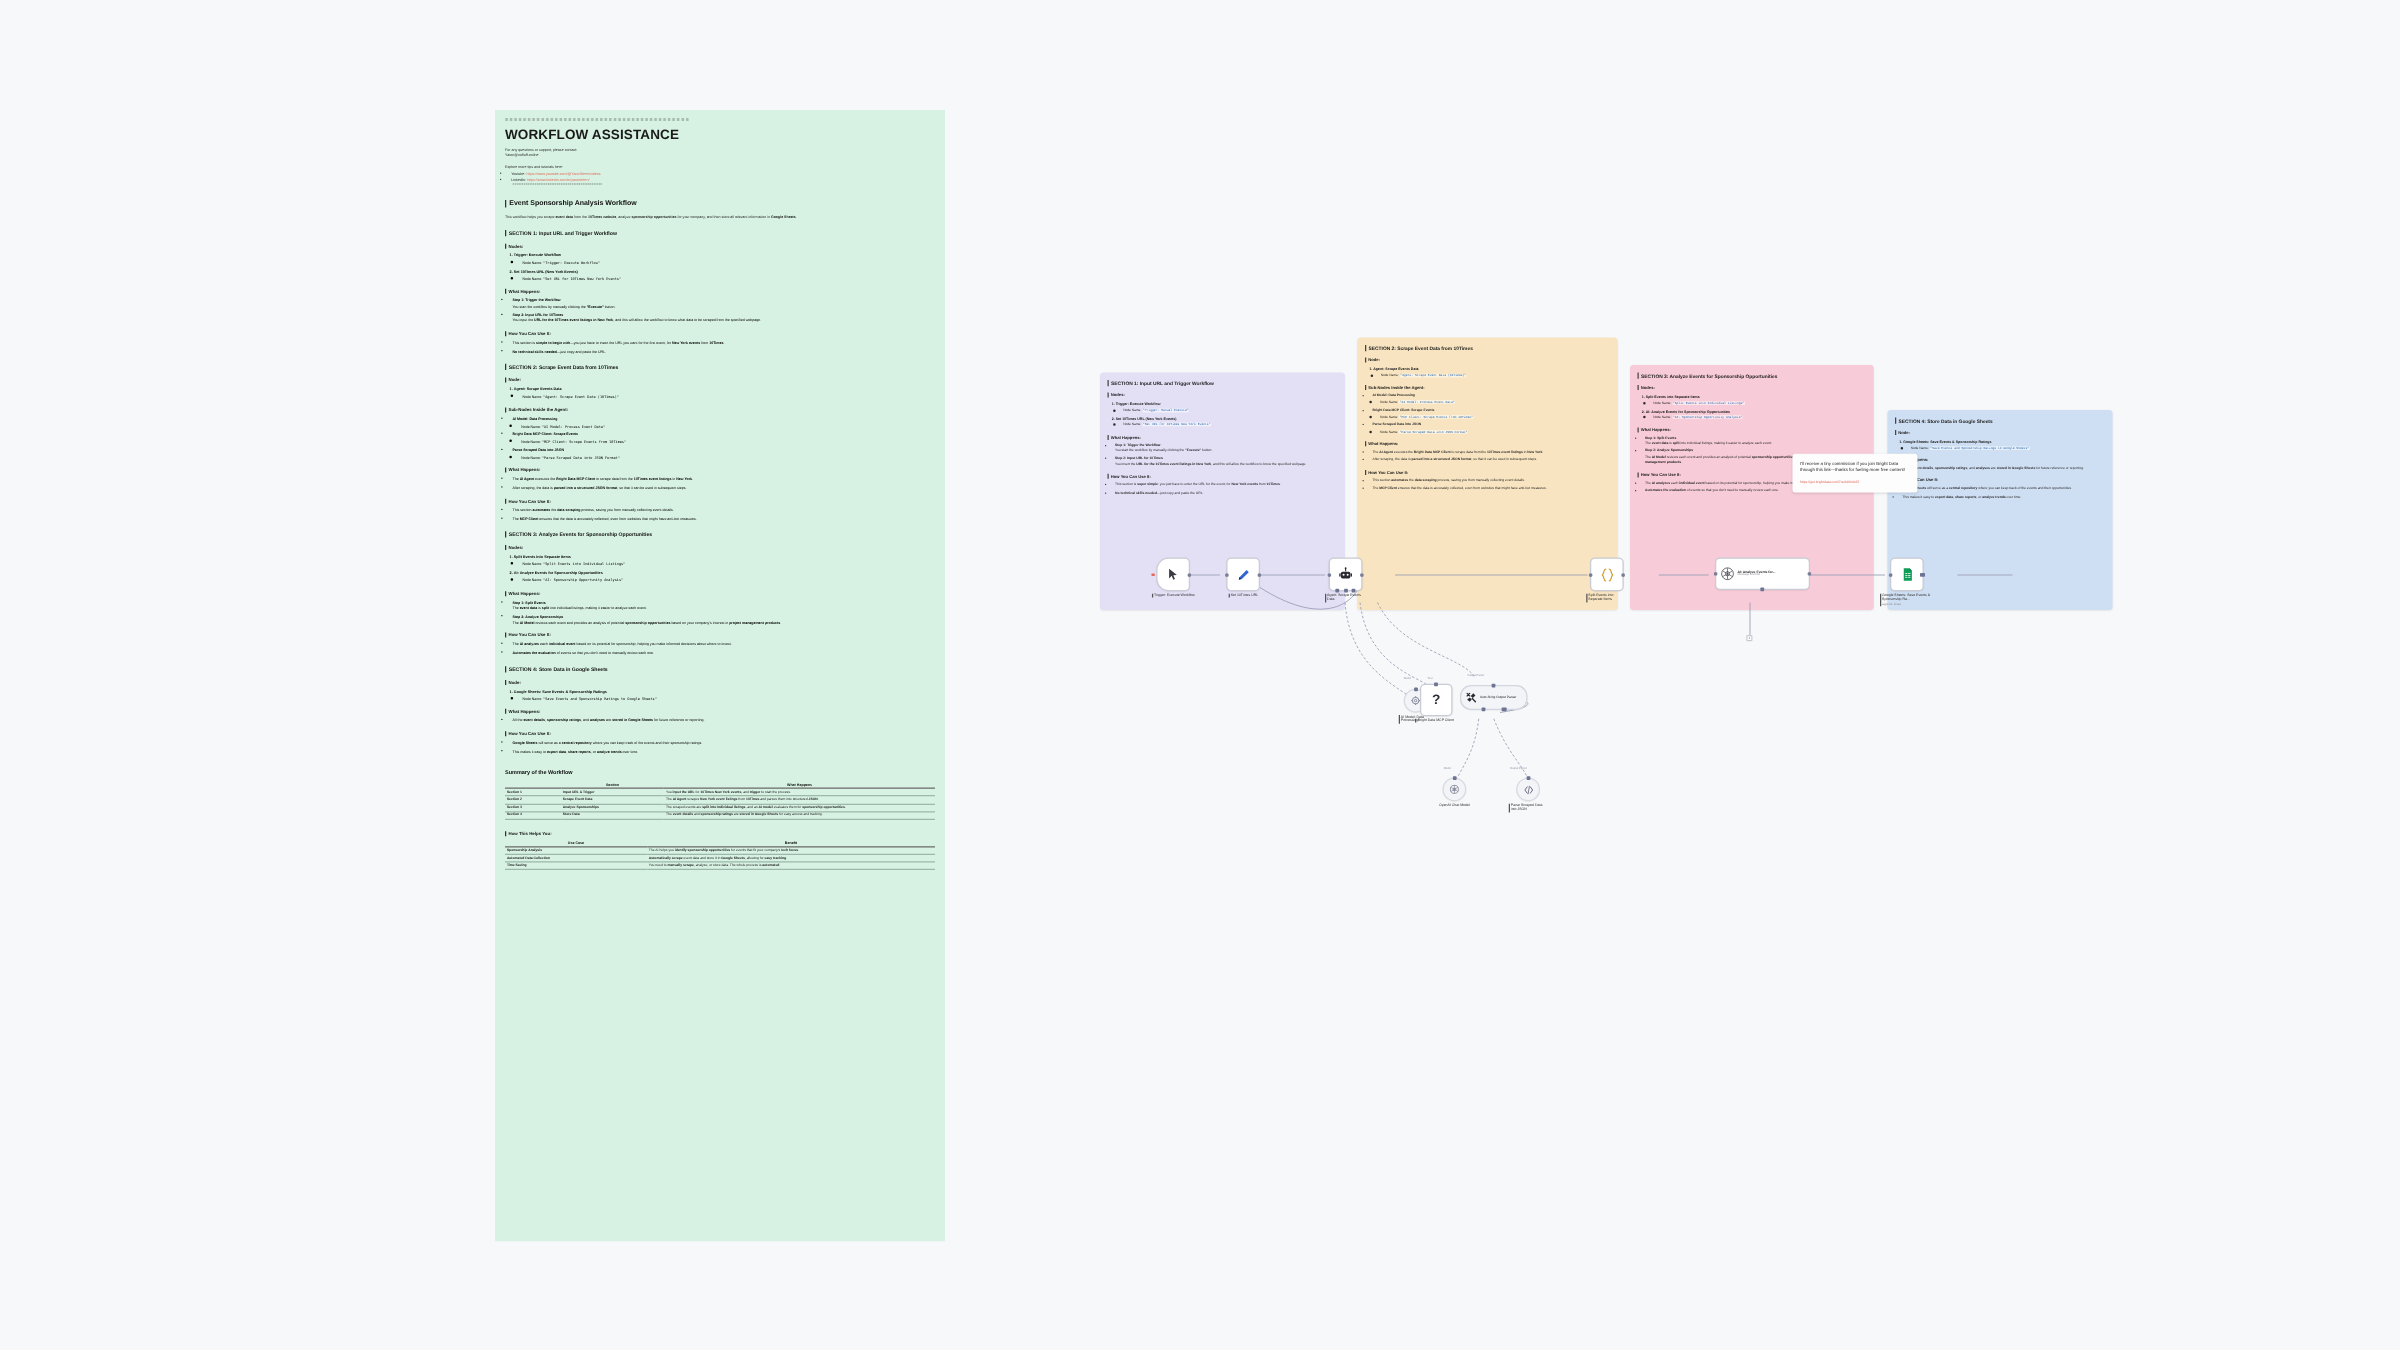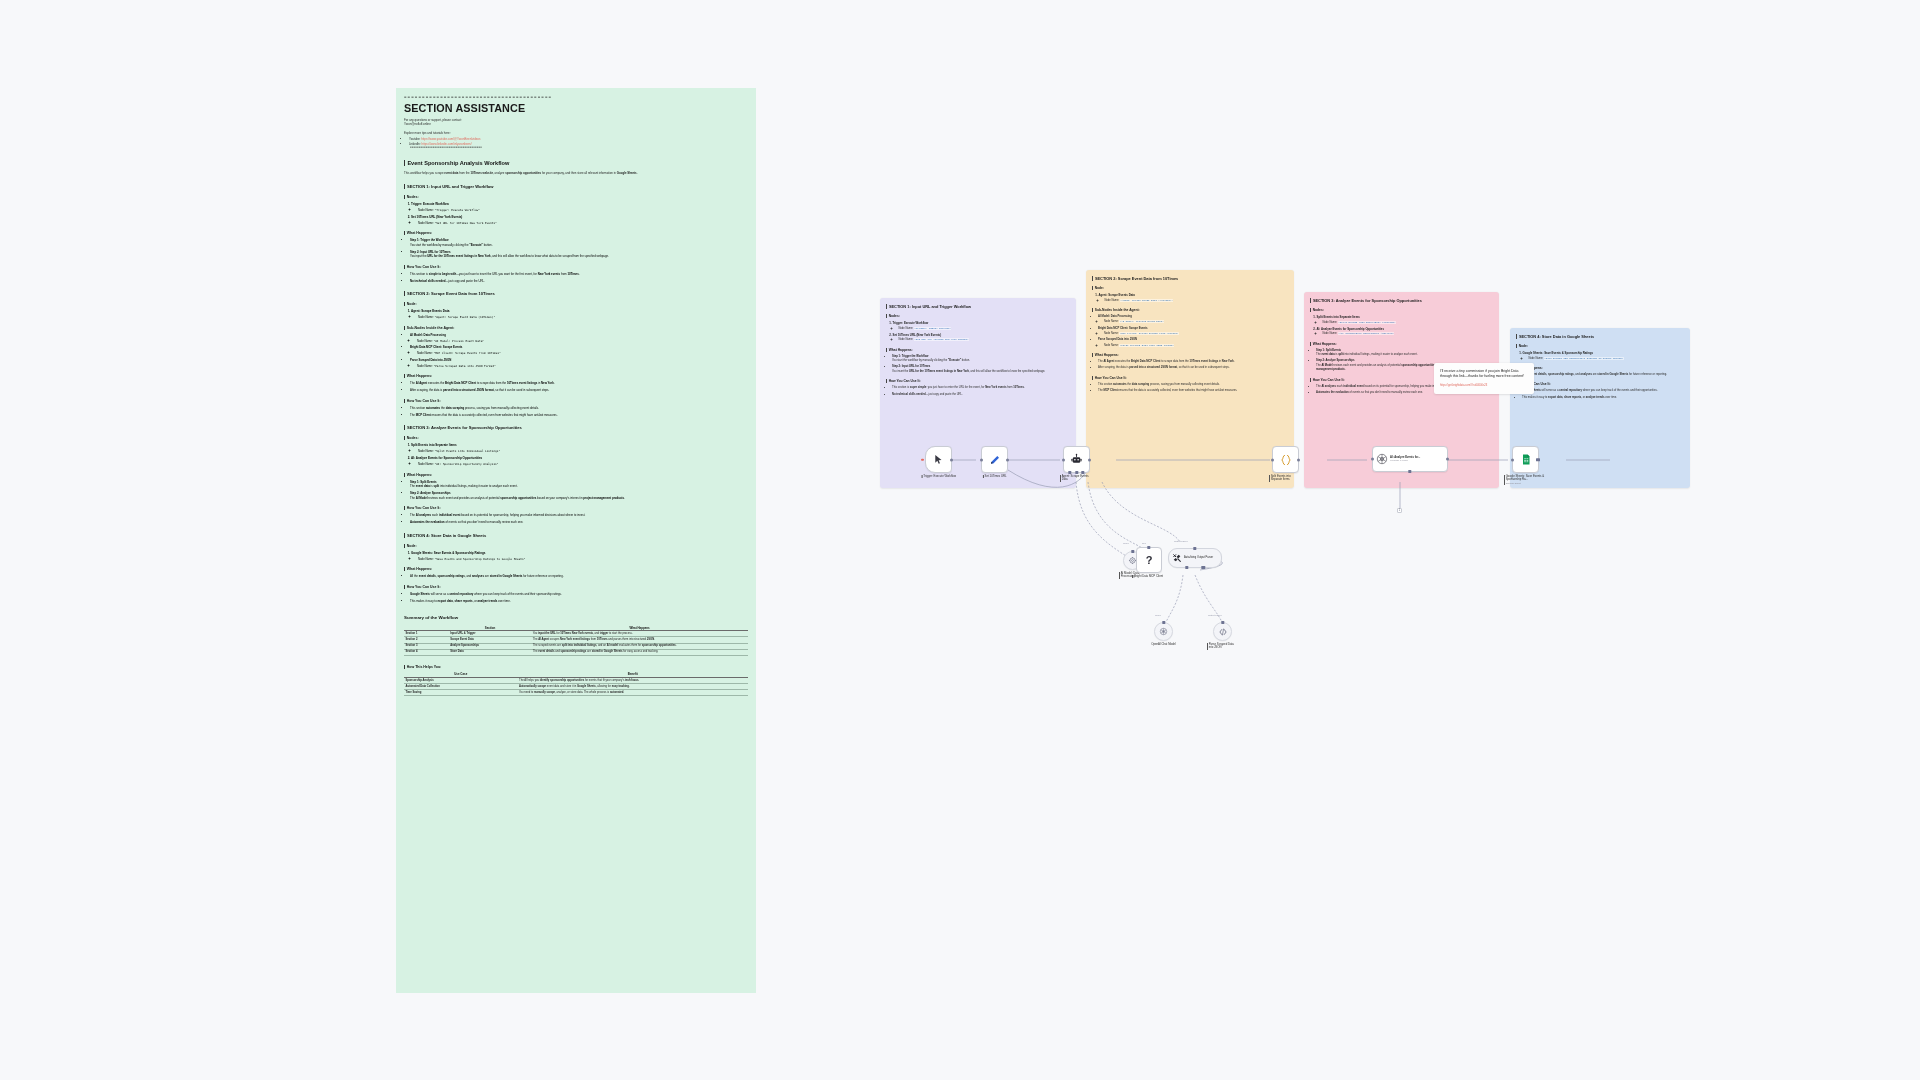--- a/index.html
+++ b/index.html
@@ -223,21 +223,21 @@
   }
 </style>
 </head>
 <body>
 
 <div id="doc-panel">
   <div class="doc-inner">
 
     <div>
       <div class="hr-dashes">=========================================</div>
-      <div class="doc-title">SECTION ASSISTANCE</div>
+      <div class="doc-title">WORKFLOW ASSISTANCE</div>
       <div class="doc-sub">For any questions or support, please contact:</div>
       <div class="doc-sub">Yaron@nofluff.online</div>
       <div class="doc-sub2">Explore more tips and tutorials here:</div>
       <ul class="doc-links">
         <li>
           <span>Youtube:</span>
           <a href="#">https://www.youtube.com/@YaronBeen/videos</a>
         </li>
         <li>
           <span>LinkedIn:</span>

